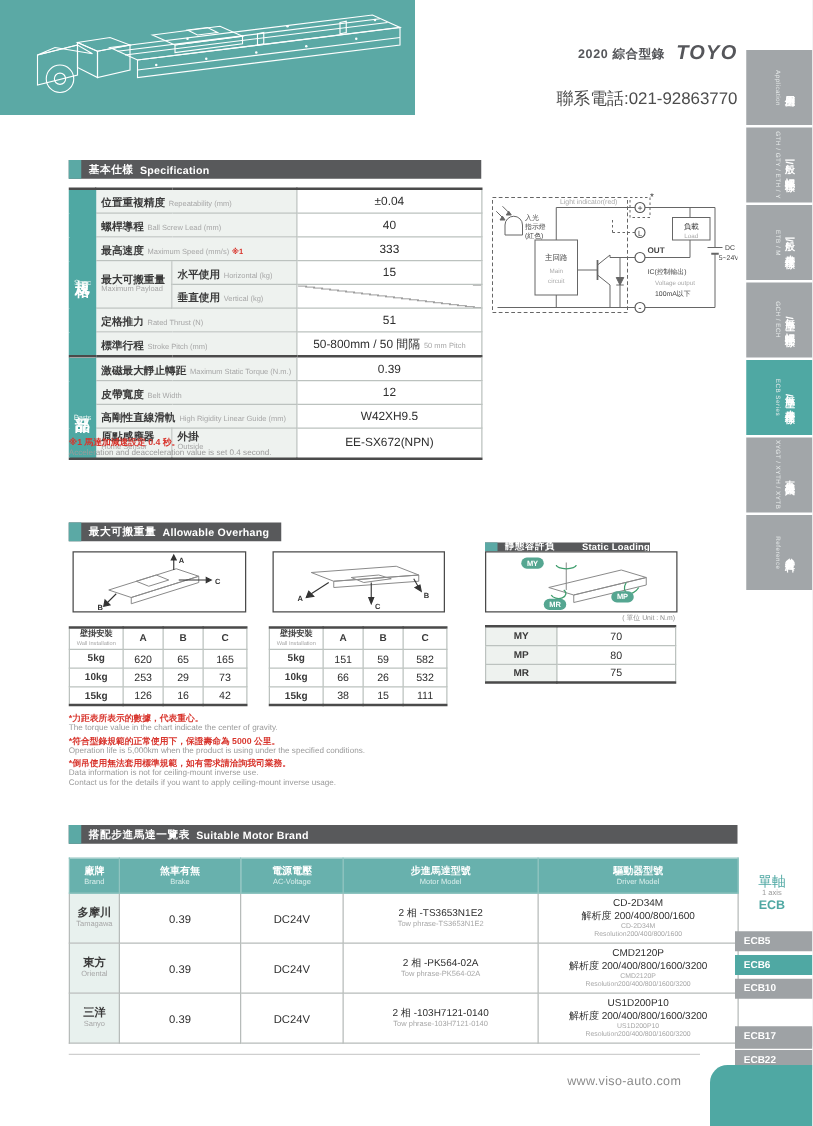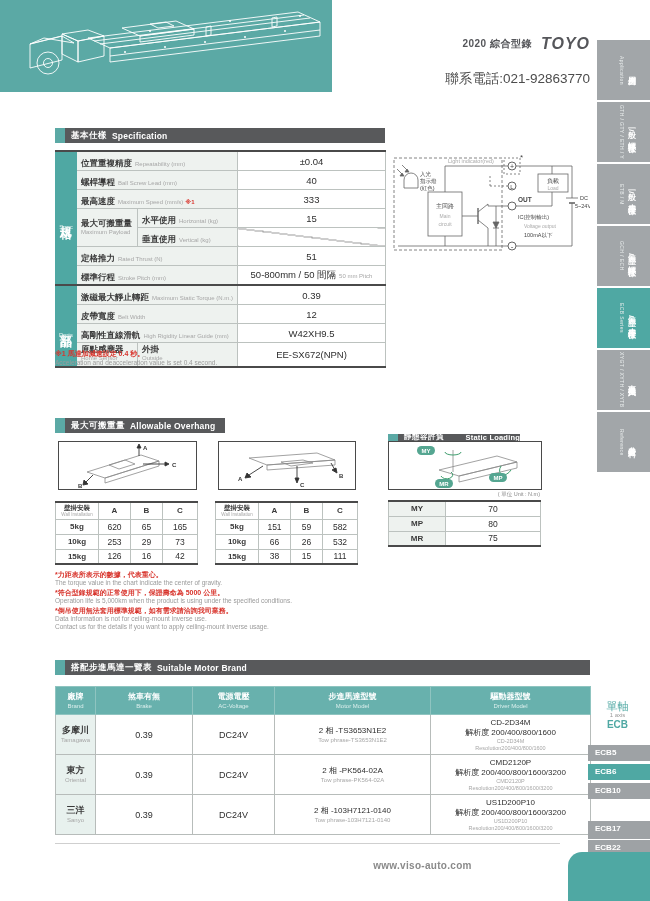--- a/index.html
+++ b/index.html
@@ -89,21 +89,21 @@
   .ecb-group{left:585px;top:700px;width:65px;text-align:center;}
   .ecb-group .g1{font-size:11px;font-weight:normal;color:#4fa8a3;line-height:12px;}
   .ecb-group .g2{font-size:6px;color:#9a9a9a;line-height:7px;}
   .ecb-group .g3{font-size:10px;font-weight:bold;color:#4fa8a3;line-height:11px;}
   .ecb-item{left:588px;width:62px;height:16px;background:#9ea2a5;color:#fff;
             font-size:8px;font-weight:bold;line-height:16px;padding-left:7px;box-sizing:border-box;cursor:pointer;}
   .ecb-item.active{background:#4fa8a3;}
 
   
   .frule{left:55px;top:843px;width:505px;height:1px;background:#cfcfcf;}
-  .furl{left:300px;top:860px;width:245px;text-align:center;font-size:10px;font-weight:bold;color:#8a8a8a;letter-spacing:.3px;}
+  .furl{left:300px;top:860px;width:245px;text-align:right;font-size:10px;font-weight:normal;color:#8a8a8a;letter-spacing:.3px;}
   .fcorner{left:568px;top:852px;width:82px;height:49px;background:#4fa8a3;border-top-left-radius:14px;}
 
   svg text{font-family:"Liberation Sans","DejaVu Sans",sans-serif;}
 </style>
 </head>
 <body>
 
 <div class="page">
 
   <div class="abs hero">

